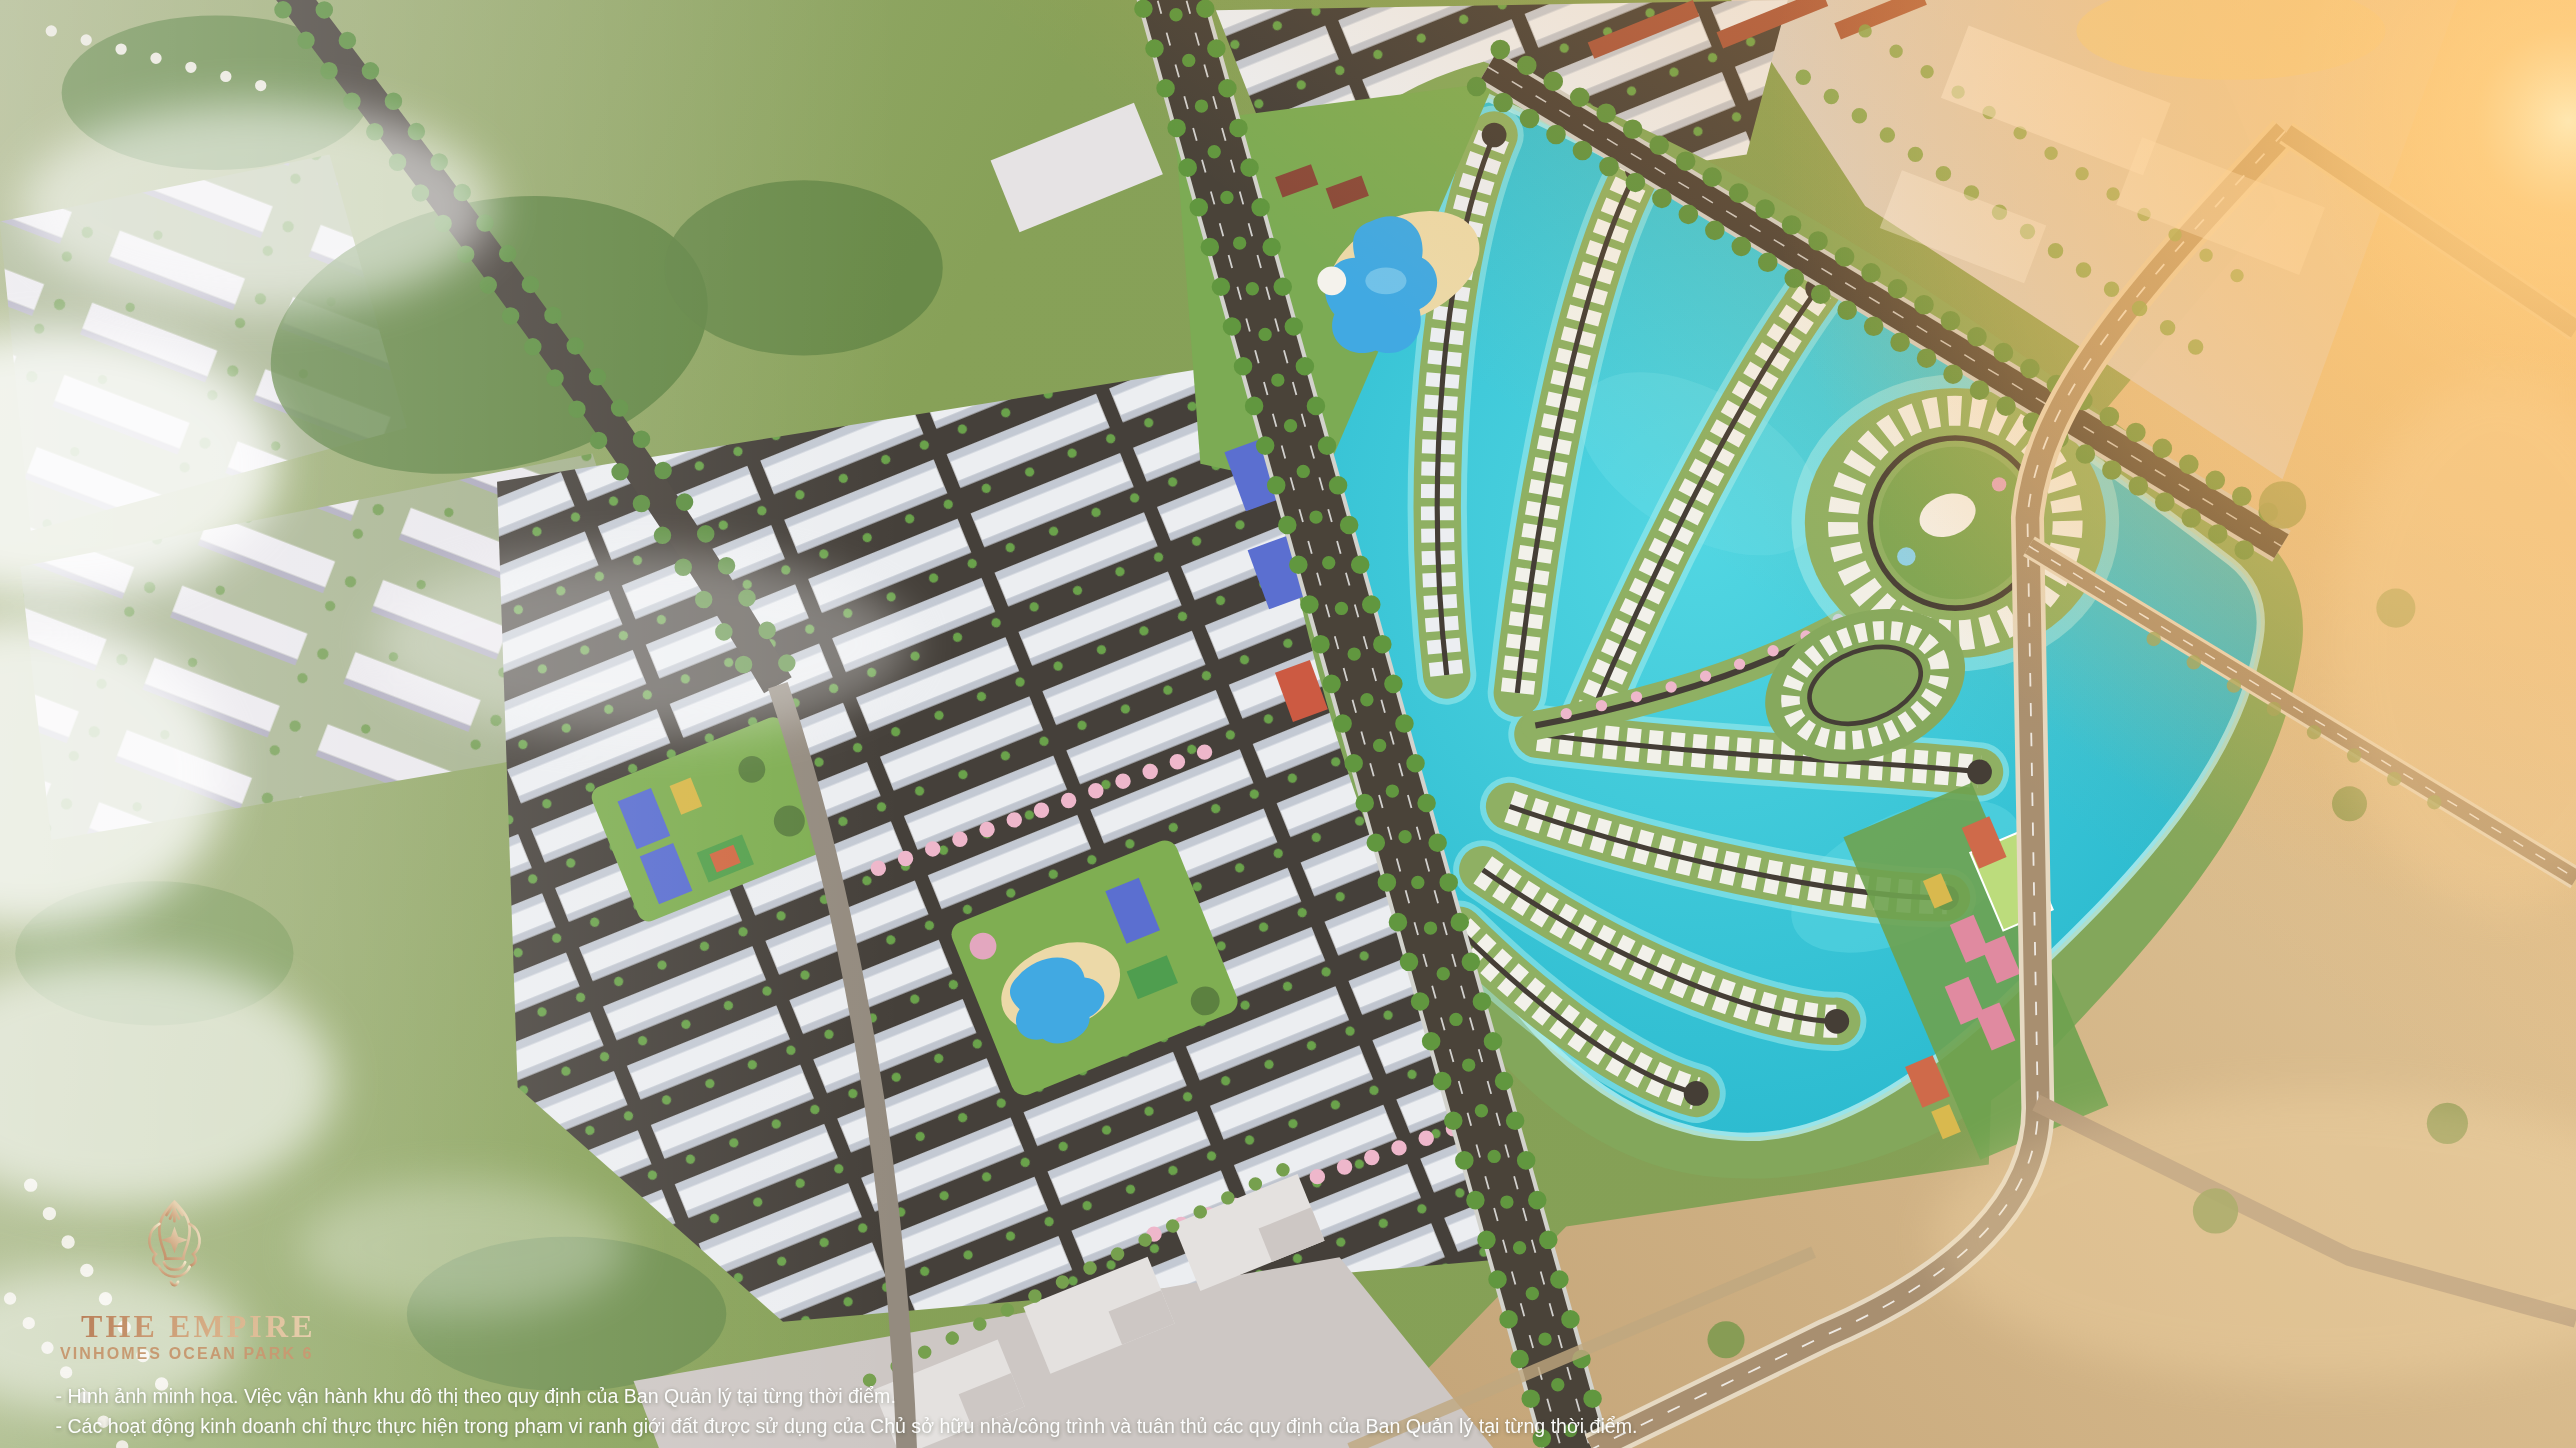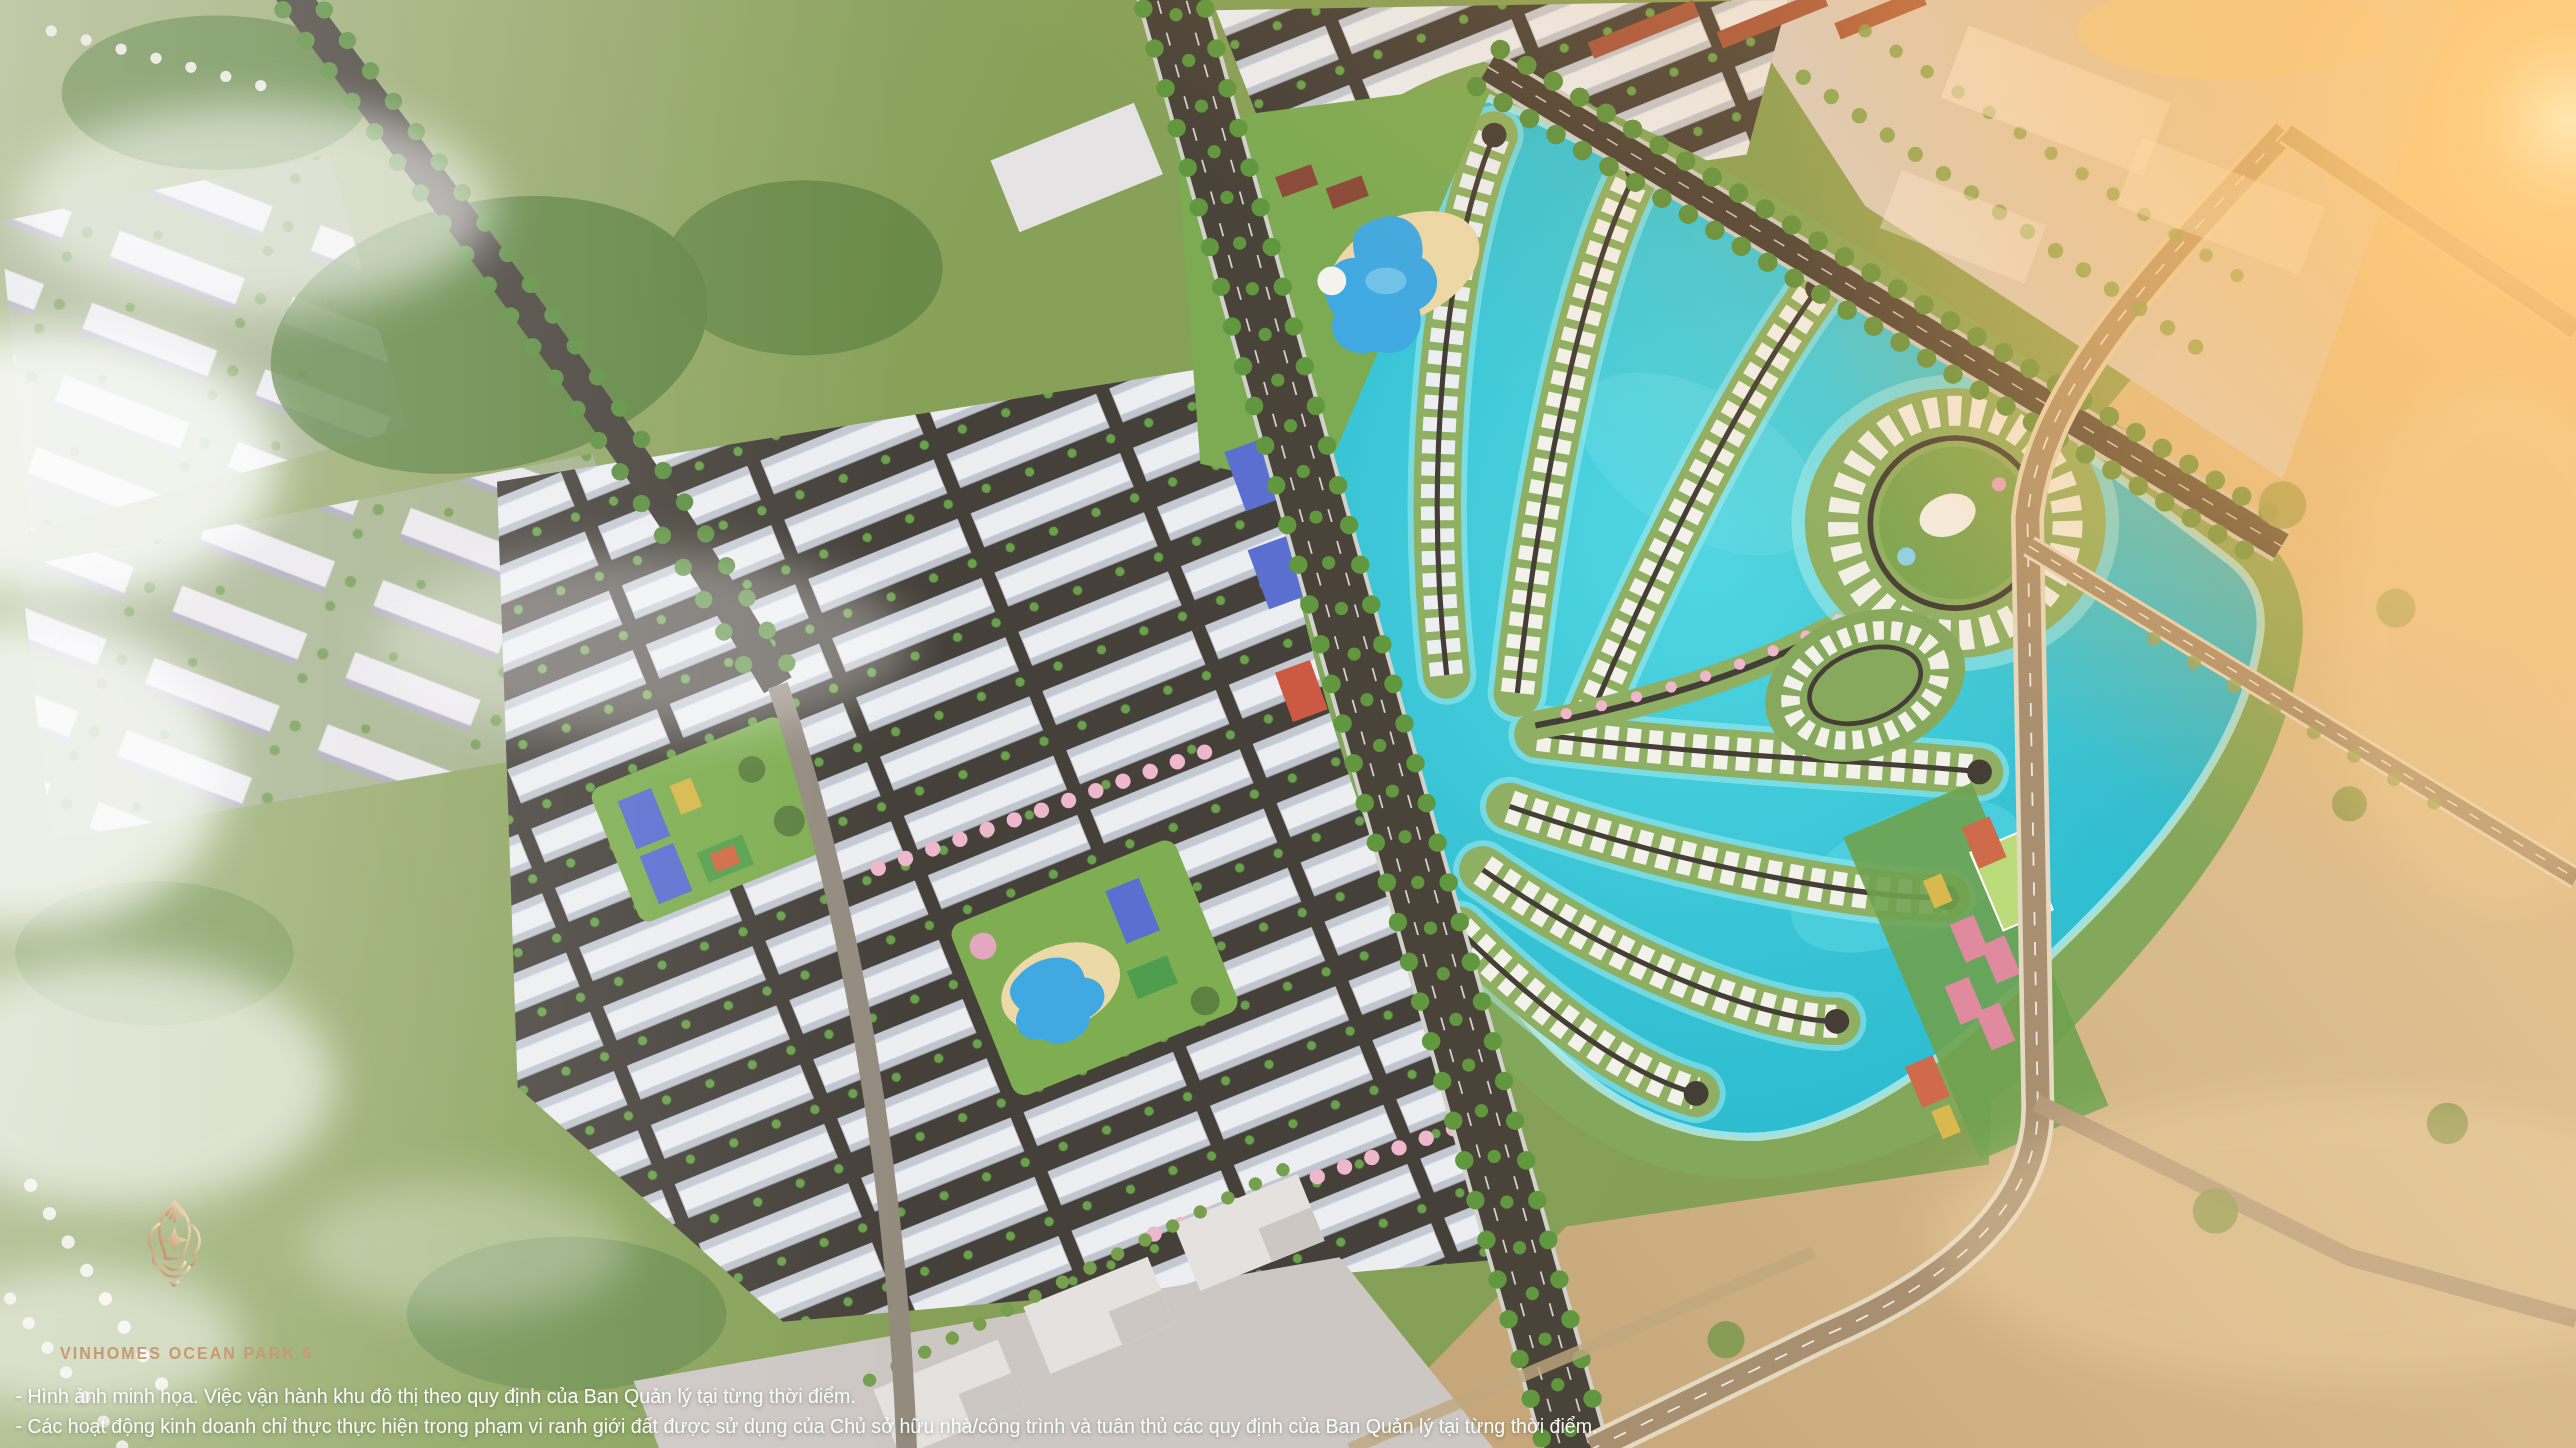--- a/index.html
+++ b/index.html
@@ -13,21 +13,21 @@
               letter-spacing:3.1px;white-space:nowrap;
               background:linear-gradient(100deg,#b9805a 0%,#d8b088 30%,#f2e7c9 65%,#e6d0a6 100%);
               -webkit-background-clip:text;background-clip:text;color:transparent;
               text-shadow:none;}
   .logo-subtitle{position:absolute;left:60px;top:1345px;width:464px;
               font-size:16px;font-weight:700;letter-spacing:2.1px;color:#c79a72;
               white-space:nowrap;}
   .disclaimer{position:absolute;left:15.5px;top:1381px;width:2164px;color:#ffffff;
               font-size:19.6px;line-height:30px;font-weight:400;
               text-shadow:0 1px 4.1px rgba(40,50,30,.45);opacity:.97;}
-  .disclaimer .dline{white-space:nowrap;}
+  .disclaimer .dline{white-space:nowrap;margin-left:40px;}
 </style>
 </head>
 <body>
 
 <div class="stage">
 
 <svg class="scene" viewBox="0 0 5000 2812" preserveAspectRatio="xMidYMid slice">
   <defs>
     <linearGradient id="baseGrad" x1="0" y1="0" x2="1" y2="0.25">
       <stop offset="0" stop-color="#a7b284"></stop>
@@ -330,20 +330,21 @@
     <path d="M50,8 C40,19 33,26 33,40 C33,56 40,64 40,72 L60,72 C60,64 67,56 67,40 C67,26 60,19 50,8 Z"></path>
     <path d="M41,23 L50,10 L59,23 M45,27 L50,17 L55,27 M50,10 L50,30"></path>
     <path d="M33,33 C20,40 18,58 29,67 C24,72 26,78 32,80"></path>
     <path d="M67,33 C80,40 82,58 71,67 C76,72 74,78 68,80"></path>
     <path d="M38,76 C42,87 58,87 62,76"></path>
     <path d="M33,81 C39,96 61,96 67,81"></path>
     <path d="M46,98 C48,103 52,103 54,98"></path>
   </g>
   <path d="M50,36 L54,47 L65,51 L54,55 L50,66 L46,55 L35,51 L46,47 Z" fill="url(#goldGrad)"></path>
 </svg>
+<div class="logo-title">THE EMPIRE</div>
 <div class="logo-subtitle">VINHOMES OCEAN PARK 6</div>
 
 <div class="disclaimer">
   <div class="dline">- Hình ảnh minh họa. Việc vận hành khu đô thị theo quy định của Ban Quản lý tại từng thời điểm.</div>
   <div class="dline">- Các hoạt động kinh doanh chỉ thực thực hiện trong phạm vi ranh giới đất được sử dụng của Chủ sở hữu nhà/công trình và tuân thủ các quy định của Ban Quản lý tại từng thời điểm.</div>
 </div>
 
 </div>
 
 

